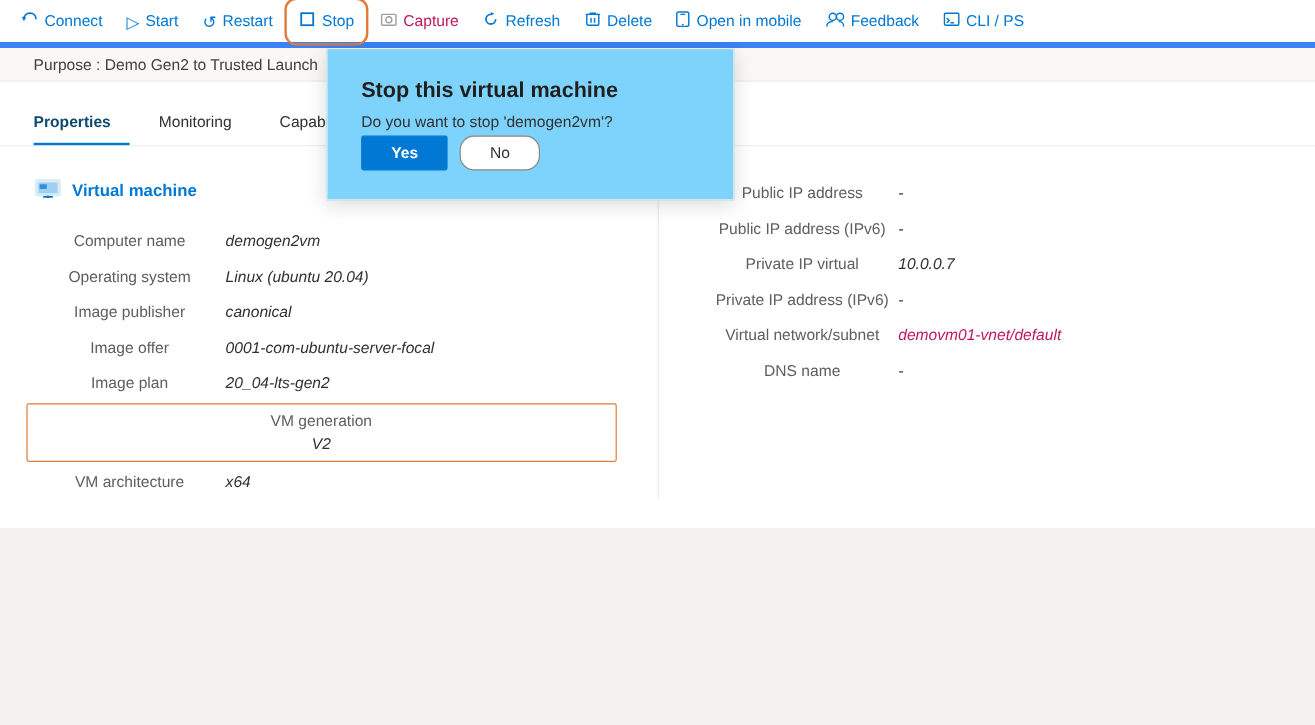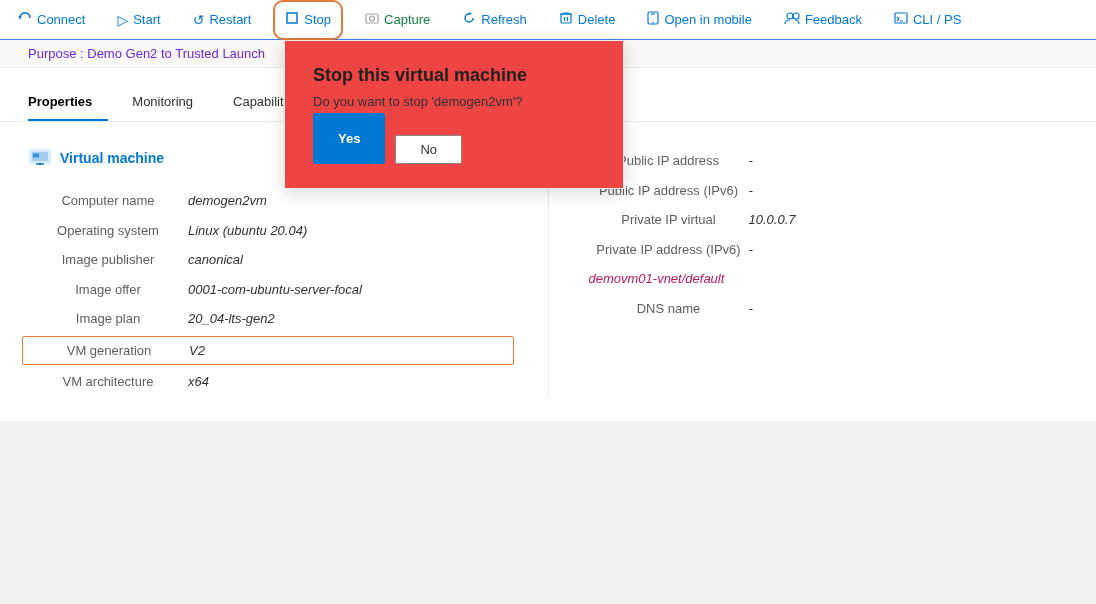--- a/index.html
+++ b/index.html
@@ -3,24 +3,24 @@
   <meta charset="utf-8">
   <style>
     * { box-sizing: border-box; margin: 0; padding: 0; }
     body { font-family: 'Segoe UI', Arial, sans-serif; font-size: 13px; background: #f3f2f1; color: #323130; }
 
     
     .toolbar {
       display: flex;
       align-items: center;
       background: #ffffff;
-      border-bottom: 1px solid #3b82f6;
+      border-bottom: 5px solid #3b82f6;
       padding: 0 8px;
       height: 40px;
-      gap: 12px;
+      gap: 0;
     }
     .toolbar-item {
       display: flex;
       align-items: center;
       gap: 5px;
       padding: 0 10px;
       height: 40px;
       cursor: pointer;
       color: #0078d4;
       font-size: 13px;
@@ -33,22 +33,22 @@
       border: 2px solid #e07b39;
       border-radius: 10px;
       color: #0078d4;
     }
     .toolbar-icon { font-size: 14px; }
 
     
     .stop-popup {
       position: absolute;
       top: 40px;
-      left: 284px;
-      background: #ef4444;
+      left: 272px;
+      background: #7dd3fc;
       border: 1px solid #edebe9;
       box-shadow: 0 4px 16px rgba(0,0,0,0.15);
       padding: 24px 28px 24px 28px;
       z-index: 100;
       min-width: 340px;
     }
     .stop-popup h2 {
       font-size: 18px;
       font-weight: 600;
       color: #201f1e;
@@ -73,38 +73,37 @@
       border-radius: 2px;
       font-weight: 600;
     }
     .btn-no {
       background: #ffffff;
       color: #323130;
       border: 1px solid #8a8886;
       padding: 6px 24px;
       font-size: 13px;
       cursor: pointer;
-      border-radius: 2px;
-      margin-top: 22px;
+      border-radius: 12px;
     }
 
     
     .main-content {
       background: #ffffff;
       padding: 0;
       position: relative;
     }
 
     
     .purpose-bar {
       background: #f9f8f7;
       border-bottom: 1px solid #edebe9;
       padding: 6px 28px;
       font-size: 13px;
-      color: #6d28d9;
+      color: #404040;
     }
 
     
     .tabs-bar {
       display: flex;
       gap: 0;
       padding: 0 28px;
       border-bottom: 1px solid #edebe9;
       background: #ffffff;
       margin-top: 16px;
@@ -112,21 +111,21 @@
     .tab-item {
       padding: 10px 16px 10px 0;
       margin-right: 24px;
       cursor: pointer;
       font-size: 13px;
       color: #323130;
       border-bottom: 2px solid transparent;
       white-space: nowrap;
     }
     .tab-item.active {
-      color: #000000;
+      color: #0c4a6e;
       font-weight: 600;
       border-bottom: 2px solid #0078d4;
     }
 
     
     .properties-area {
       display: flex;
       padding: 24px 28px;
       gap: 0;
       background: #ffffff;
@@ -165,20 +164,21 @@
       padding: 5px 0;
       font-size: 13px;
       line-height: 1.5;
       text-align: center;
     }
     .prop-row.highlighted {
       border: 1.5px solid #e07b39;
       border-radius: 2px;
       padding: 4px 6px;
       margin: 2px -6px;
+      flex-direction: column;
     }
     .prop-label {
       color: #605e5c;
       min-width: 160px;
       flex-shrink: 0;
     }
     .prop-value {
       color: #323130;
       font-style: italic;
     }
@@ -219,21 +219,21 @@
       </span>
       <span>Stop</span>
     </button>
     <button class="toolbar-item">
       <span class="toolbar-icon">
         <svg width="14" height="14" viewBox="0 0 14 14" fill="none">
           <rect x="1" y="3" width="12" height="9" rx="1" stroke="#a19f9d" stroke-width="1.2" fill="none"></rect>
           <circle cx="7" cy="7.5" r="2.5" stroke="#a19f9d" stroke-width="1.2" fill="none"></circle>
         </svg>
       </span>
-      <span style="color:#15803d">Capture</span>
+      <span style="color:#be185d">Capture</span>
     </button>
     <button class="toolbar-item">
       <span class="toolbar-icon">
         <svg width="14" height="14" viewBox="0 0 14 14" fill="none">
           <path d="M11 7 A4 4 0 1 1 7 3" stroke="#0078d4" stroke-width="1.5" fill="none"></path>
           <path d="M7 1 L7 4 L10 2.5 Z" fill="#0078d4"></path>
         </svg>
       </span>
       <span>Refresh</span>
     </button>
@@ -369,20 +369,21 @@
         </div>
         <div class="prop-row">
           <span class="prop-label">Private IP virtual</span>
           <span class="prop-value">10.0.0.7</span>
         </div>
         <div class="prop-row">
           <span class="prop-label">Private IP address (IPv6)</span>
           <span class="prop-value dash">-</span>
         </div>
         <div class="prop-row">
+          <span class="prop-label">Virtual network/subnet</span>
           <span class="prop-value link">demovm01-vnet/default</span>
         </div>
         <div class="prop-row">
           <span class="prop-label">DNS name</span>
           <span class="prop-value dash">-</span>
         </div>
       </div>
 
     </div>
   </div>

